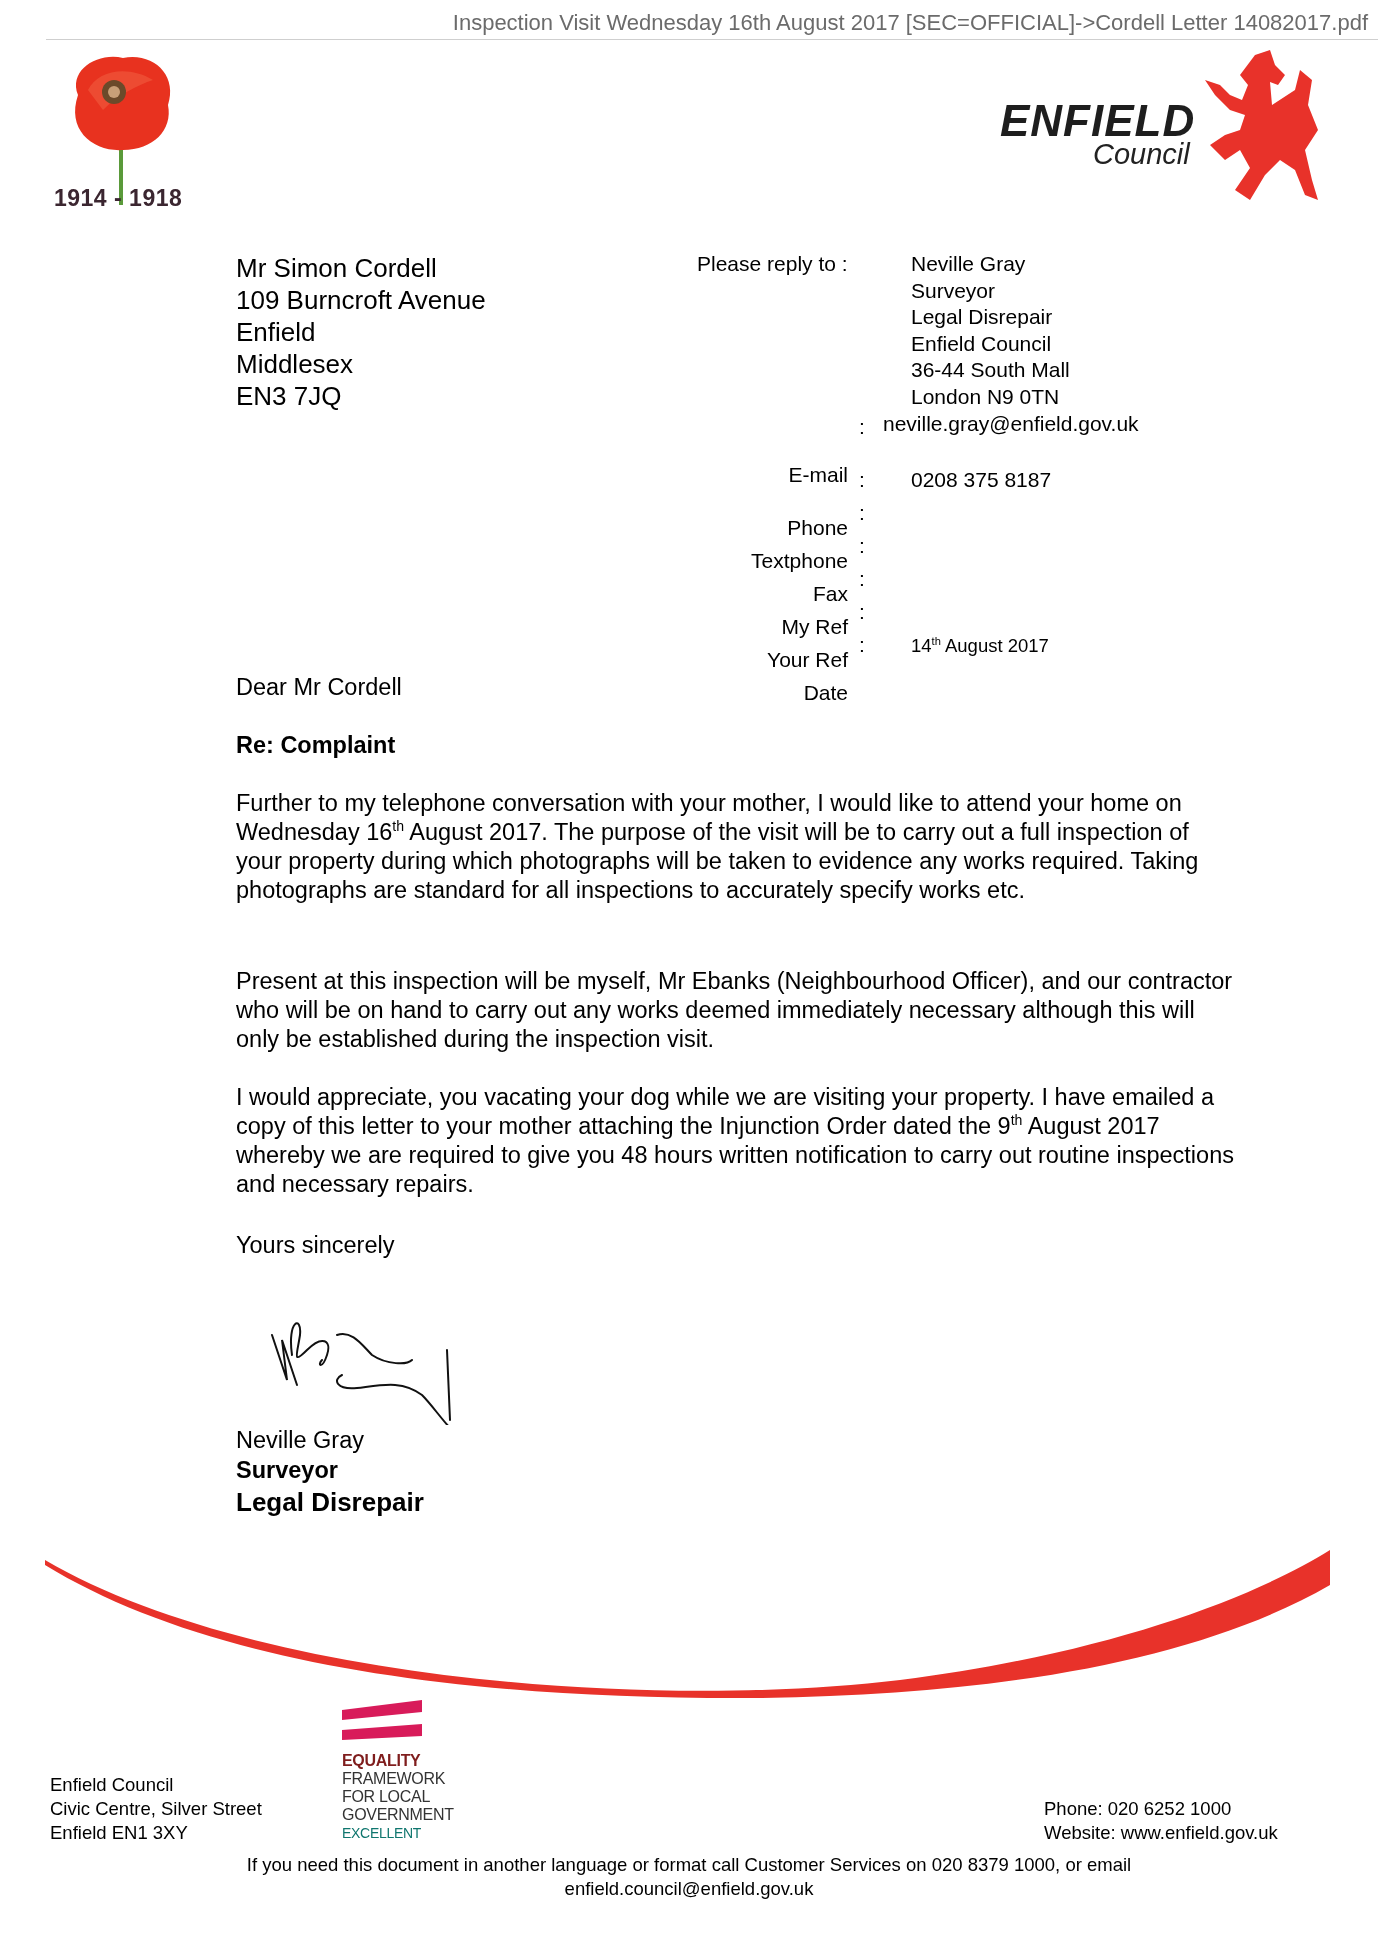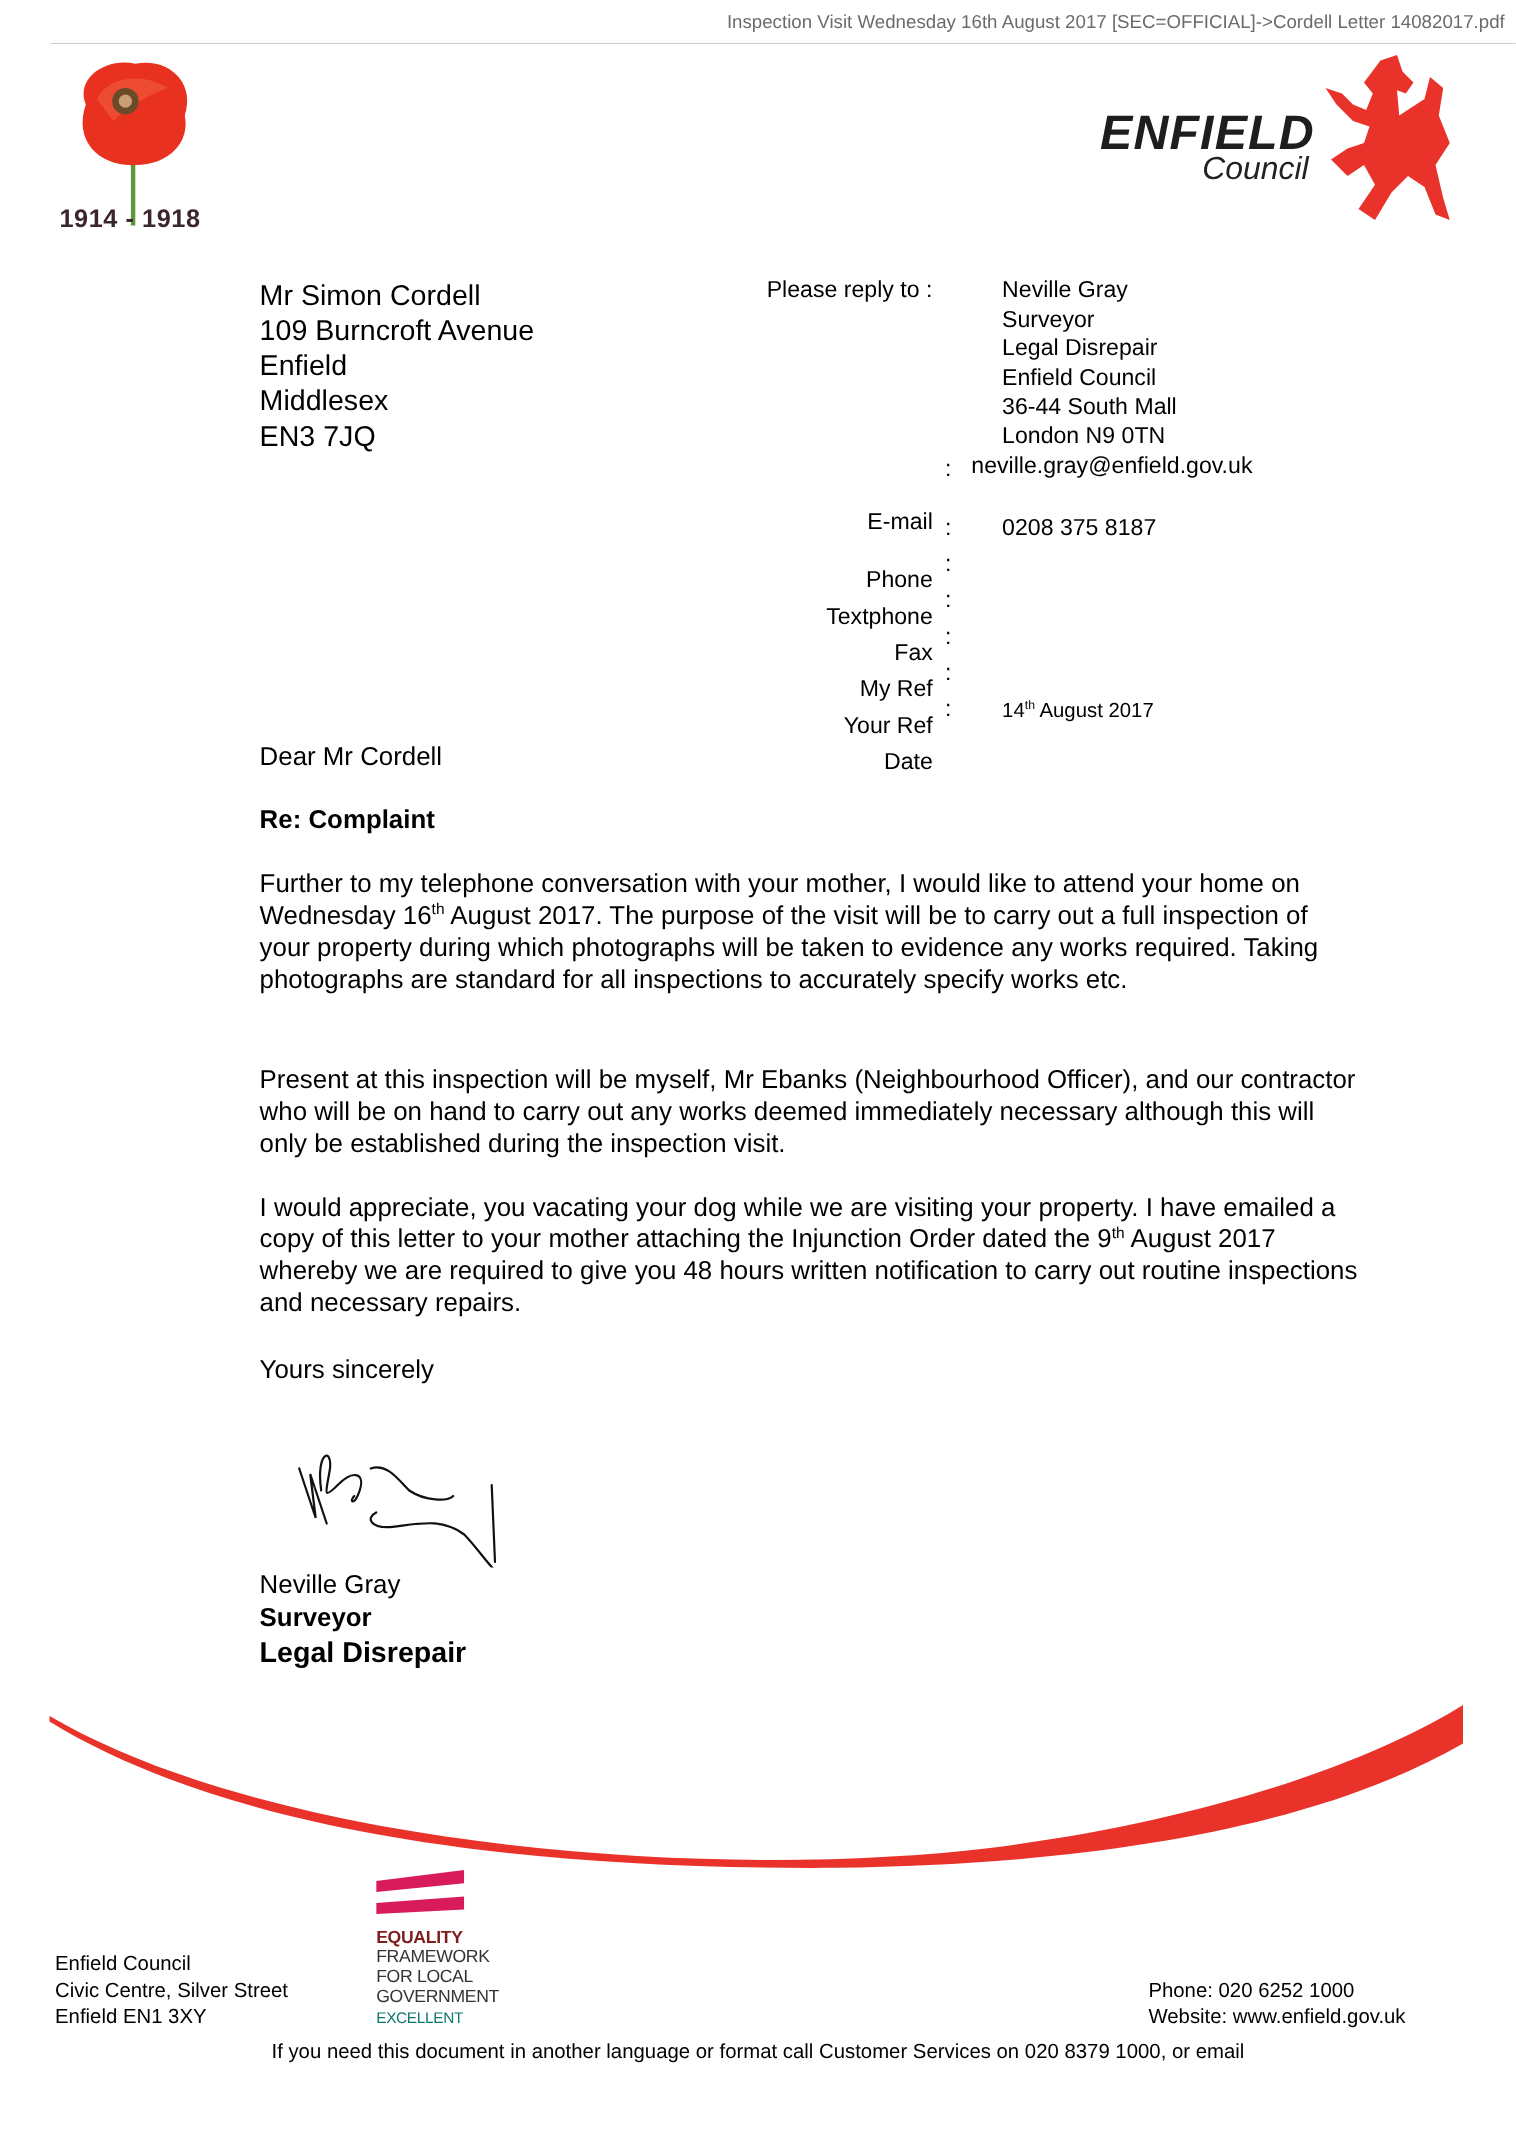--- a/index.html
+++ b/index.html
@@ -1,18 +1,18 @@
 <!DOCTYPE html>
 <html><head>
 <meta charset="utf-8">
 <style>
   html, body { margin:0; padding:0; background:#ffffff; }
   body { width:1378px; height:1949px; position:relative; overflow:hidden; font-family:"Liberation Sans", sans-serif; color:#000; }
   .abs { position:absolute; }
-  .pdf-title { top:10px; right:10px; font-size:17px; color:#6b6b6b; white-space:nowrap; }
+  .pdf-title { top:10px; right:10px; font-size:22px; color:#6b6b6b; white-space:nowrap; }
   .top-rule { top:39px; left:46px; width:1332px; height:1px; background:#cfcfcf; }
 
   
   .poppy { left:58px; top:50px; width:130px; height:160px; }
   .years { left:54px; top:185px; font-size:23px; font-weight:bold; color:#3b2630; letter-spacing:0.5px; }
 
   
   .logo-word { left:1000px; top:96px; font-size:44px; font-weight:bold; font-style:italic; color:#1e1e1e; letter-spacing:1px; }
   .logo-council { left:1093px; top:138px; font-size:29px; font-style:italic; color:#222; }
   .logo-beast { left:1200px; top:50px; width:120px; height:160px; }
@@ -169,13 +169,14 @@
   </div>
 </div>
 
 <div class="abs foot-contact">
   <div>Phone: 020 6252 1000</div>
   <div>Website: www.enfield.gov.uk</div>
 </div>
 
 <div class="abs foot-note">
   <div>If you need this document in another language or format call Customer Services on 020 8379 1000, or email</div>
+  <div>enfield.council@enfield.gov.uk</div>
 </div>
 
 </body></html>

